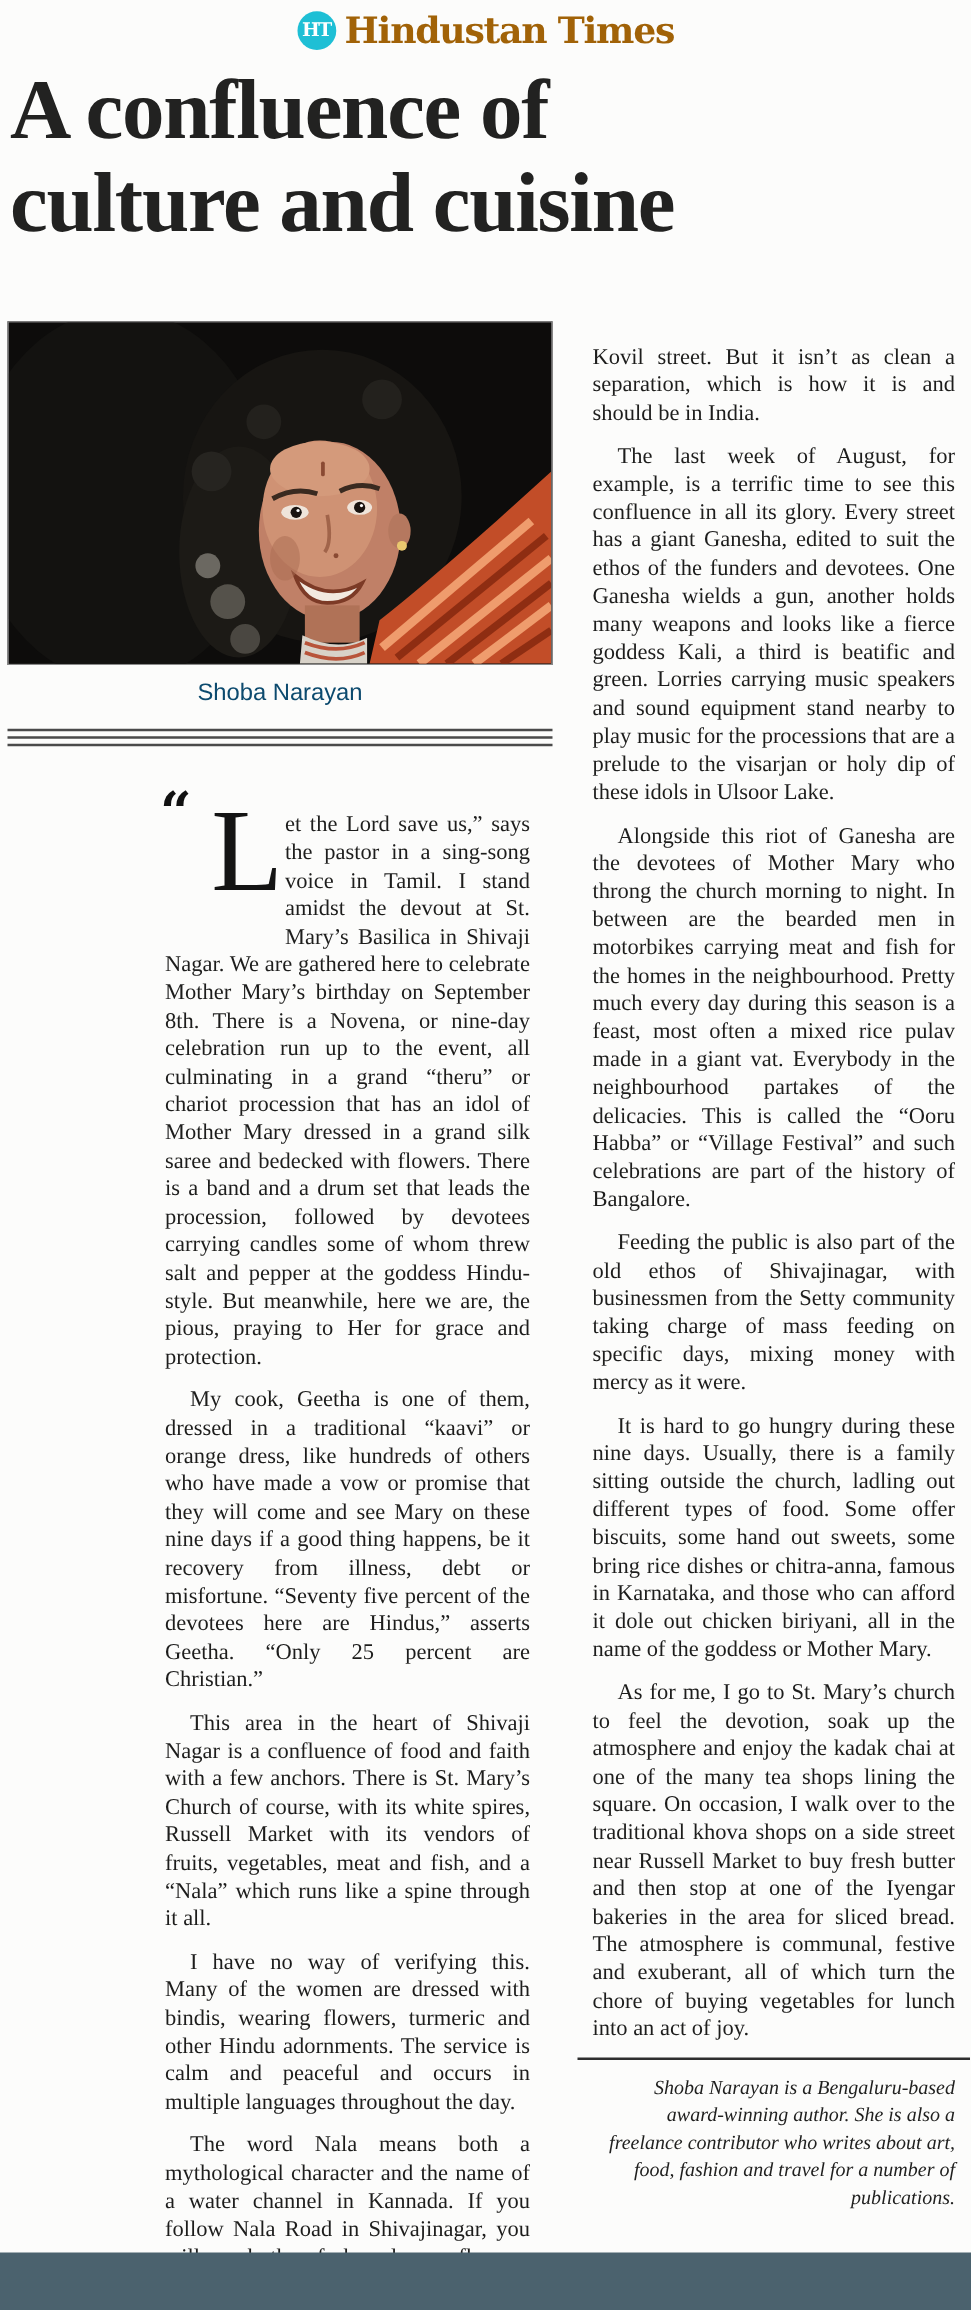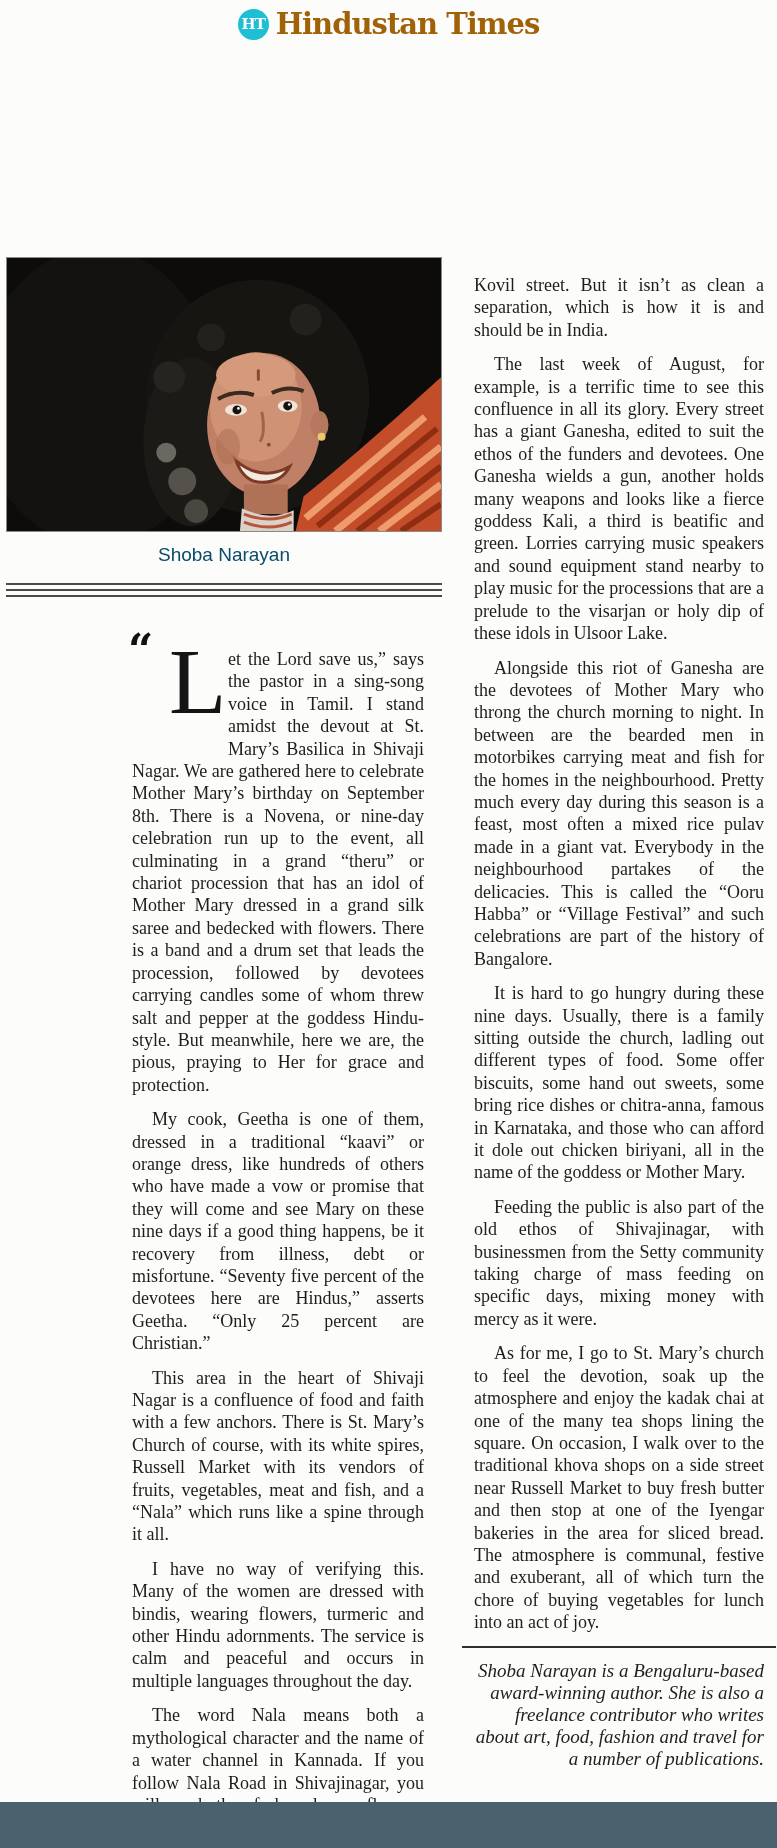--- a/index.html
+++ b/index.html
@@ -41,36 +41,40 @@
   .col-left{left:120px;top:636px;width:316px;}
   .col-right{left:462px;top:262px;width:314px;}
 
   .opener{float:left;width:96px;height:90px;position:relative;}
   .bigquote{position:absolute;left:-4px;top:-8px;font-family:"DejaVu Serif", serif;
             font-weight:700;font-size:44px;color:#111;}
   .dropcap{position:absolute;left:37px;top:-12px;font-family:"Liberation Serif", serif;
            font-size:94px;line-height:90px;color:#141414;}
 
   .bio-rule{height:0;border-top:2px solid #2e2e2e;margin:12px 0 10px 0;}
-  .bio{font-style:italic;font-size:19px;line-height:22px;text-align:right;color:#1f1f1e;}
+  .bio{font-style:italic;font-size:16px;line-height:22px;text-align:right;color:#1f1f1e;}
 
   .bottom-band{position:absolute;left:0;top:1802px;width:777px;height:46px;background:#4b626e;}
 </style>
 </head>
 <body>
 
 <div class="page">
 
   <header class="masthead">
     <span class="ht-circle">
       <span>HT</span>
     </span>
     <span class="ht-name">Hindustan Times</span>
   </header>
 
+  <h1 class="headline">
+    <span class="hl-line">A confluence of</span>
+    <span class="hl-line">culture and cuisine</span>
+  </h1>
 
   <figure class="photo">
     <svg viewBox="0 0 436 275" preserveAspectRatio="none">
       <rect x="0" y="0" width="436" height="275" fill="#0d0c0b"></rect>
       <ellipse cx="90" cy="140" rx="120" ry="150" fill="#131210"></ellipse>
 
       <ellipse cx="252" cy="140" rx="112" ry="118" fill="#171512"></ellipse>
       <ellipse cx="185" cy="185" rx="48" ry="85" fill="#1c1a16"></ellipse>
       <circle cx="163" cy="120" r="16" fill="#262420"></circle>
       <circle cx="176" cy="225" r="14" fill="#55524b"></circle>
@@ -139,22 +143,22 @@
     <p class="para indent">My cook, Geetha is one of them, dressed in a traditional “kaavi” or orange dress, like hundreds of others who have made a vow or promise that they will come and see Mary on these nine days if a good thing happens, be it recovery from illness, debt or misfortune. “Seventy five percent of the devotees here are Hindus,” asserts Geetha. “Only 25 percent are Christian.”</p>
     <p class="para indent">This area in the heart of Shivaji Nagar is a confluence of food and faith with a few anchors. There is St. Mary’s Church of course, with its white spires, Russell Market with its vendors of fruits, vegetables, meat and fish, and a “Nala” which runs like a spine through it all.</p>
     <p class="para indent">I have no way of verifying this. Many of the women are dressed with bindis, wearing flowers, turmeric and other Hindu adornments. The service is calm and peaceful and occurs in multiple languages throughout the day.</p>
     <p class="para indent">The word Nala means both a mythological character and the name of a water channel in Kannada. If you follow Nala Road in Shivajinagar, you will see both a fork and a confluence. On the right are the largely Christian and Muslim neighbourhoods of Armstrong and Seppings Road. On the left are the Hindu areas of Dharmaraja</p>
   </div>
 
   <div class="col col-right">
     <p class="para">Kovil street. But it isn’t as clean a separation, which is how it is and should be in India.</p>
     <p class="para indent">The last week of August, for example, is a terrific time to see this confluence in all its glory. Every street has a giant Ganesha, edited to suit the ethos of the funders and devotees. One Ganesha wields a gun, another holds many weapons and looks like a fierce goddess Kali, a third is beatific and green. Lorries carrying music speakers and sound equipment stand nearby to play music for the processions that are a prelude to the visarjan or holy dip of these idols in Ulsoor Lake.</p>
     <p class="para indent">Alongside this riot of Ganesha are the devotees of Mother Mary who throng the church morning to night. In between are the bearded men in motorbikes carrying meat and fish for the homes in the neighbourhood. Pretty much every day during this season is a feast, most often a mixed rice pulav made in a giant vat. Everybody in the neighbourhood partakes of the delicacies. This is called the “Ooru Habba” or “Village Festival” and such celebrations are part of the history of Bangalore.</p>
+    <p class="para indent">Feeding the public is also part of the old ethos of Shivajinagar, with businessmen from the Setty community taking charge of mass feeding on specific days, mixing money with mercy as it were.</p>
     <p class="para indent">It is hard to go hungry during these nine days. Usually, there is a family sitting outside the church, ladling out different types of food. Some offer biscuits, some hand out sweets, some bring rice dishes or chitra-anna, famous in Karnataka, and those who can afford it dole out chicken biriyani, all in the name of the goddess or Mother Mary.</p>
-    <p class="para indent">Feeding the public is also part of the old ethos of Shivajinagar, with businessmen from the Setty community taking charge of mass feeding on specific days, mixing money with mercy as it were.</p>
     <p class="para indent">As for me, I go to St. Mary’s church to feel the devotion, soak up the atmosphere and enjoy the kadak chai at one of the many tea shops lining the square. On occasion, I walk over to the traditional khova shops on a side street near Russell Market to buy fresh butter and then stop at one of the Iyengar bakeries in the area for sliced bread. The atmosphere is communal, festive and exuberant, all of which turn the chore of buying vegetables for lunch into an act of joy.</p>
     <div class="bio-rule"></div>
     <p class="bio">Shoba Narayan is a Bengaluru-based award-winning author. She is also a freelance contributor who writes about art, food, fashion and travel for a number of publications.</p>
   </div>
 
   <div class="bottom-band"></div>
 
 </div>
 
 </body></html>

